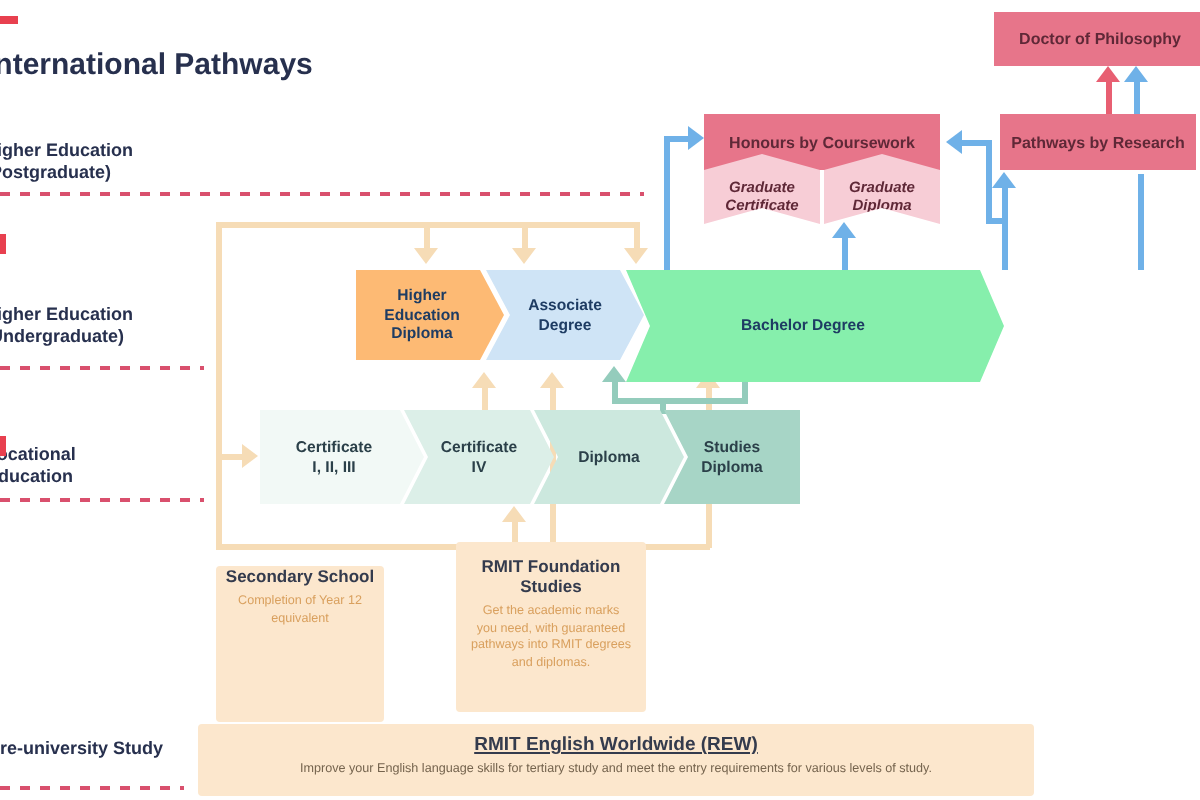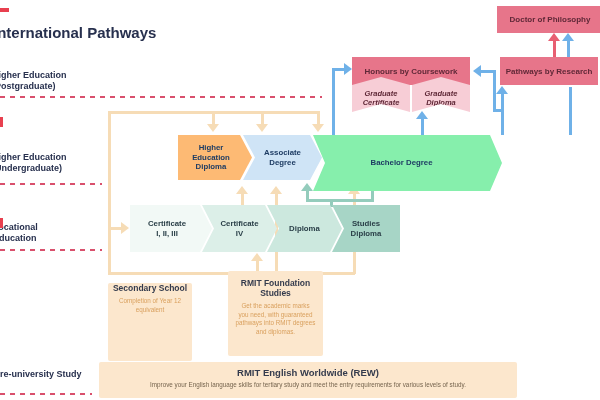--- a/index.html
+++ b/index.html
@@ -138,17 +138,17 @@
   </div>
   <div class="abs tanbox" style="left:205px;top:271px;width:95px;height:85px;padding-top:7px;box-sizing:border-box;margin-left:23px;">
     <div class="bt" style="font-size:8.5px;">RMIT Foundation
 Studies</div>
     <div class="bb">Get the academic marks
 you need, with guaranteed
 pathways into RMIT degrees
 and diplomas.</div>
   </div>
   <div class="abs tanbox" style="left:99px;top:362px;width:418px;height:36px;padding-top:5px;box-sizing:border-box;">
-    <div class="bt" style="font-size:9.5px;">RMIT English Worldwide (REW)</div>
+    <div class="bt" style="font-size:9.5px;text-decoration:underline;">RMIT English Worldwide (REW)</div>
     <div class="bb" style="color:#75644e;margin-top:3px;">Improve your English language skills for tertiary study and meet the entry requirements for various levels of study.</div>
   </div>
 
 </div>
 
 </body></html>

